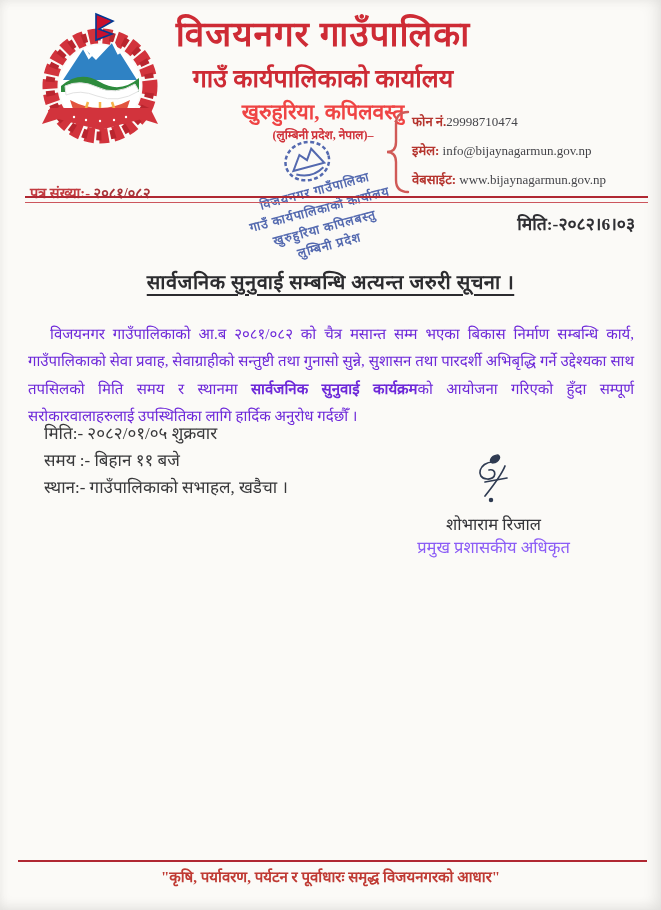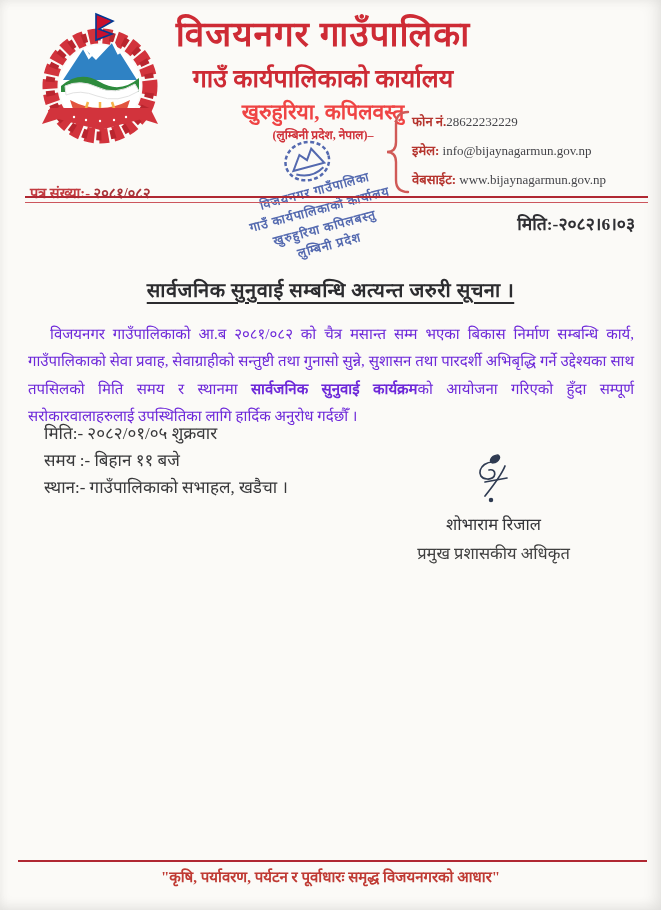--- a/index.html
+++ b/index.html
@@ -25,32 +25,32 @@
   .contact-value{color:#45454a;}
   .ref-line{left:30px;top:166px;font-size:14.5px;color:#c23a3f;font-weight:bold;margin-top:16px;}
   .ref-number{color:#a83338;}
   .stamp{left:214px;top:138px;width:205px;text-align:center;
          transform:rotate(-15deg);color:#3d56a6;opacity:.88;}
   .stamp-line{font-size:12.5px;font-weight:bold;line-height:1.5;letter-spacing:1px;}
   .rule-double{left:25px;top:196px;width:623px;height:4px;
                border-top:2px solid #b02832;border-bottom:1px solid #cc565d;}
   .date-line{right:26px;top:211px;font-size:17.5px;font-weight:bold;color:#303034;}
   
-  .notice-heading{left:0;top:276px;width:661px;text-align:center;}
+  .notice-heading{left:0;top:268px;width:661px;text-align:center;}
   .notice-heading span{
     font-size:20px;font-weight:bold;color:#2c2c2f;
     text-decoration:underline;text-underline-offset:5px;letter-spacing:.5px;}
   .body-para{left:28px;top:306px;width:606px;font-size:15px;line-height:1.82;
              text-align:justify;text-indent:22px;color:#6d28d9;}
   .bold-inline{font-weight:bold;}
   .details{left:28px;top:420px;font-size:17px;line-height:1.6;color:#38383a;margin-left:16px;}
   .signature-block{left:376px;top:452px;width:235px;text-align:center;}
   .sig-mark{height:58px;}
   .sig-name{font-size:16.5px;color:#343438;margin-top:2px;}
-  .sig-designation{font-size:16.5px;color:#404040;margin-top:6px;}
+  .sig-designation{font-size:16.5px;color:#8b5cf6;margin-top:0;}
   
   .footer-rule{left:18px;top:860px;width:629px;height:2px;background:#b02832;}
   .motto{left:0;top:866px;width:661px;text-align:center;
          font-size:15px;font-weight:bold;color:#bf3a33;}
 </style>
 </head>
 <body>
 
 <div class="page">
 
@@ -93,21 +93,21 @@
   </div>
 
   <div class="abs brace">
     <svg width="24" height="84" viewBox="0 0 24 84">
       <path d="M22,2 Q10,2 10,14 L10,32 Q10,42 1,42 Q10,42 10,52 L10,70 Q10,82 22,82" fill="none" stroke="#d05a57" stroke-width="2.4" stroke-linecap="round"></path>
     </svg>
   </div>
 
   <div class="abs contact">
     <div class="contact-row">
-      <span class="contact-label">फोन नं.</span><span class="contact-value">28622232229</span>
+      <span class="contact-label">फोन नं.</span><span class="contact-value">29998710474</span>
     </div>
     <div class="contact-row">
       <span class="contact-label">इमेल:</span>
       <span class="contact-value">info@bijaynagarmun.gov.np</span>
     </div>
     <div class="contact-row">
       <span class="contact-label">वेबसाईट:</span>
       <span class="contact-value">www.bijaynagarmun.gov.np</span>
     </div>
   </div>

